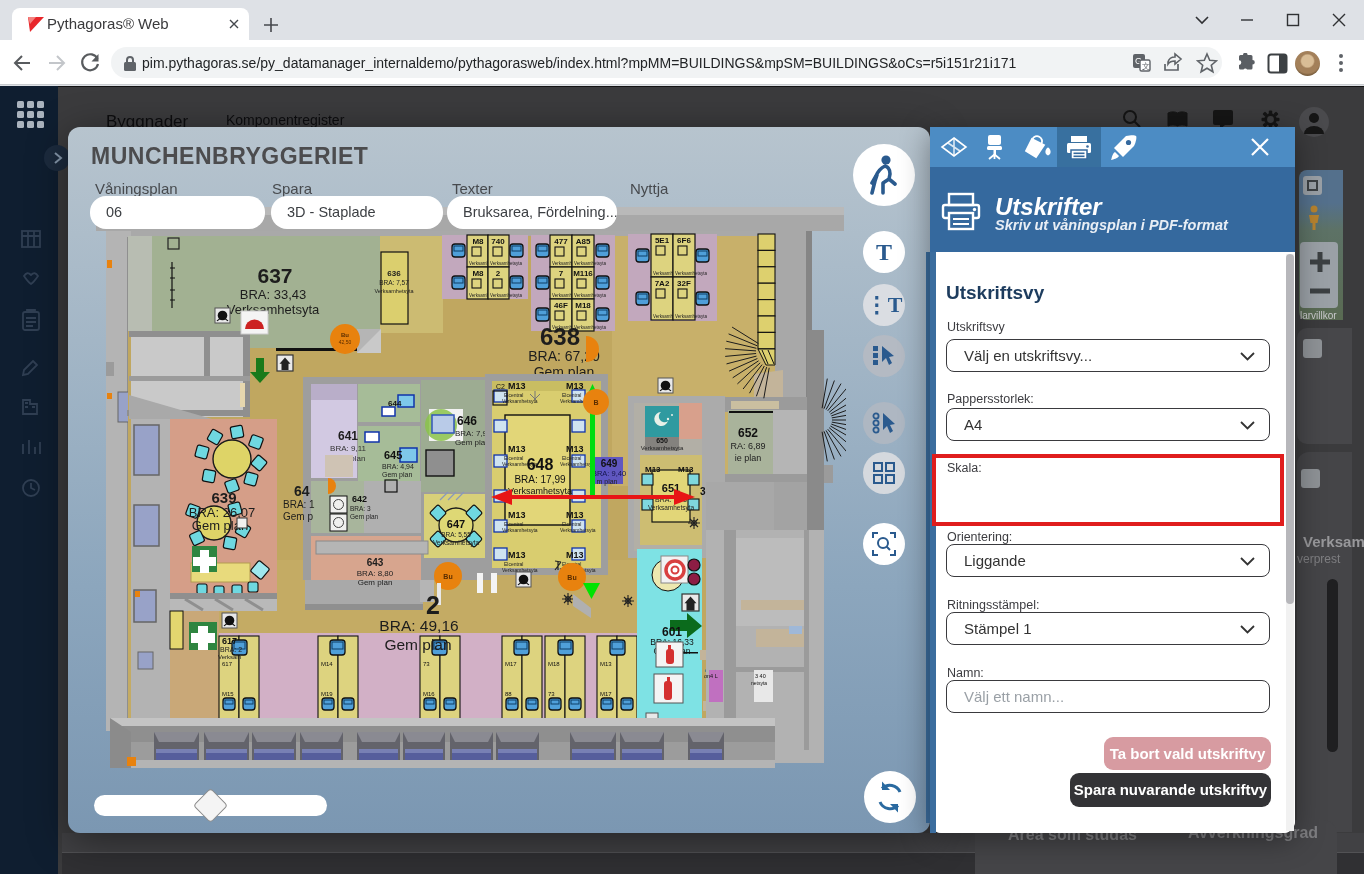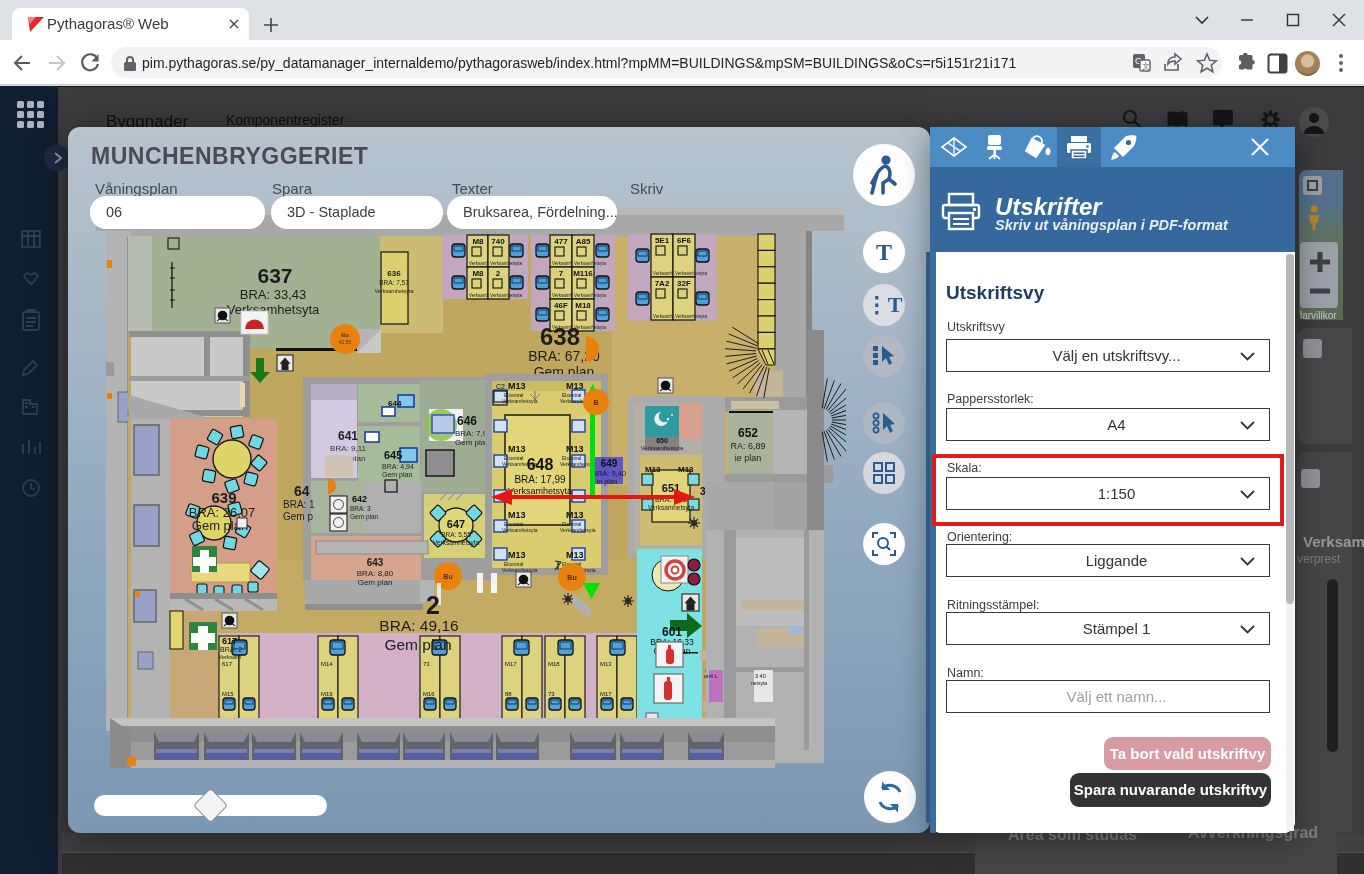--- a/index.html
+++ b/index.html
@@ -44,21 +44,21 @@
 
 #drawer{left:930px;top:127px;width:365px;height:706px;background:#fff;border-radius:0 0 12px 12px;box-shadow:0 6px 30px rgba(0,0,0,.4);}
 #dtoolbar{left:0;top:0;width:365px;height:40px;background:#4c8cc4;}
 #dactive{left:127px;top:0;width:44px;height:40px;background:#38709f;}
 #dheader{left:0;top:40px;width:365px;height:85px;background:#35699e;}
 #dhtitle{left:65px;top:66px;font-size:24px;font-weight:bold;color:#fff;font-style:italic;}
 #dhsub{left:65px;top:90px;font-size:14.5px;font-style:italic;font-weight:bold;color:#e8eef5;}
 #dbody{left:0;top:125px;width:365px;height:581px;background:#fff;border-radius:0 0 12px 12px;}
 #dbody .h1{position:absolute;left:16px;top:30px;font-size:19px;font-weight:bold;color:#1d3c5e;}
 .dlabel{position:absolute;font-size:12.5px;color:#3c3c40;}
-.dselect{position:absolute;left:16px;width:324px;height:33px;border:1px solid #3a3a3e;border-radius:0;font-size:15px;color:#333;line-height:32px;padding-left:17px;background:#fff;text-align:center;}
+.dselect{position:absolute;left:16px;width:324px;height:33px;border:1px solid #3a3a3e;border-radius:8px;font-size:15px;color:#333;line-height:32px;padding-left:17px;background:#fff;}
 .dselect svg{position:absolute;right:14px;top:12px;}
 #redbox{left:2px;top:202px;width:352px;height:72px;border:4px solid #e01d1d;}
 #pinkbtn{left:174px;top:485px;width:167px;height:33px;background:#d79ba1;border-radius:9px;color:#fff;font-weight:bold;font-size:15px;text-align:center;line-height:33px;}
 #darkbtn{left:140px;top:521px;width:201px;height:34px;background:#333336;border-radius:9px;color:#fff;font-weight:bold;font-size:15px;text-align:center;line-height:34px;}
 #dscroll{left:356px;top:2px;width:8px;height:577px;background:#f1f1f1;}
 #dscrollthumb{left:356px;top:2px;width:8px;height:350px;background:#b7b7bb;border-radius:4px;}
 #dledge{left:926px;top:252px;width:10px;height:571px;background:#3b6d9e;}
 </style></head><body>
 <div id="root">
 
@@ -204,21 +204,21 @@
 <circle cx="10" cy="258" r="8"></circle>
         <path d="M10,253 v5 l4,2"></path>
 </g>
     </svg>
 
 <div class="abs" id="modal">
   <div class="abs" id="mtitle">MUNCHENBRYGGERIET</div>
   <div class="abs mlabel" style="left:27px;top:53px">Våningsplan</div>
   <div class="abs mlabel" style="left:204px;top:53px">Spara</div>
   <div class="abs mlabel" style="left:384px;top:53px">Texter</div>
-  <div class="abs mlabel" style="left:562px;top:53px">Skriv</div>
+  <div class="abs mlabel" style="left:562px;top:53px">Nyttja</div>
   <div class="abs" style="left:28px;top:80px;width:748px;height:24px;background:#a8a8a8;"></div>
   <div class="abs" style="left:28px;top:80px;width:748px;height:8px;background:#b9b9b9;"></div>
   <div class="minput" style="left:22px;top:69px;width:175px;">06</div>
   <div class="minput" style="left:203px;top:69px;width:172px;">3D - Staplade</div>
   <div class="minput" style="left:379px;top:69px;width:170px;">Bruksarea, Fördelning...</div>
   <div class="abs" id="slider"></div>
   <div class="abs" id="sliderhandle"></div>
 </div>
 
 <svg class="abs" id="plansvg" style="left:94px;top:230px" width="752" height="539" viewBox="94 230 752 539" font-family="Liberation Sans, sans-serif">
@@ -922,23 +922,20 @@
     <div class="h1">Utskriftsvy</div>
     <div class="dlabel" style="left:17px;top:68px">Utskriftsvy</div>
     <div class="dselect" style="top:87px">Välj en utskriftsvy...<svg width="15" height="9">
             <path d="M1,1 L7.5,7.5 L14,1" stroke="#333" stroke-width="1.8" fill="none"></path>
           </svg></div>
     <div class="dlabel" style="left:17px;top:140px">Pappersstorlek:</div>
     <div class="dselect" style="top:156px">A4<svg width="15" height="9">
             <path d="M1,1 L7.5,7.5 L14,1" stroke="#333" stroke-width="1.8" fill="none"></path>
           </svg></div>
     <div class="dlabel" style="left:17px;top:209px">Skala:</div>
-    <div class="dselect" style="top:225px">1:150<svg width="15" height="9">
-            <path d="M1,1 L7.5,7.5 L14,1" stroke="#333" stroke-width="1.8" fill="none"></path>
-          </svg></div>
     <div class="abs" id="redbox"></div>
     <div class="dlabel" style="left:17px;top:278px">Orientering:</div>
     <div class="dselect" style="top:292px">Liggande<svg width="15" height="9">
             <path d="M1,1 L7.5,7.5 L14,1" stroke="#333" stroke-width="1.8" fill="none"></path>
           </svg></div>
     <div class="dlabel" style="left:17px;top:346px">Ritningsstämpel:</div>
     <div class="dselect" style="top:360px">Stämpel 1<svg width="15" height="9">
             <path d="M1,1 L7.5,7.5 L14,1" stroke="#333" stroke-width="1.8" fill="none"></path>
           </svg></div>
     <div class="dlabel" style="left:17px;top:414px">Namn:</div>

